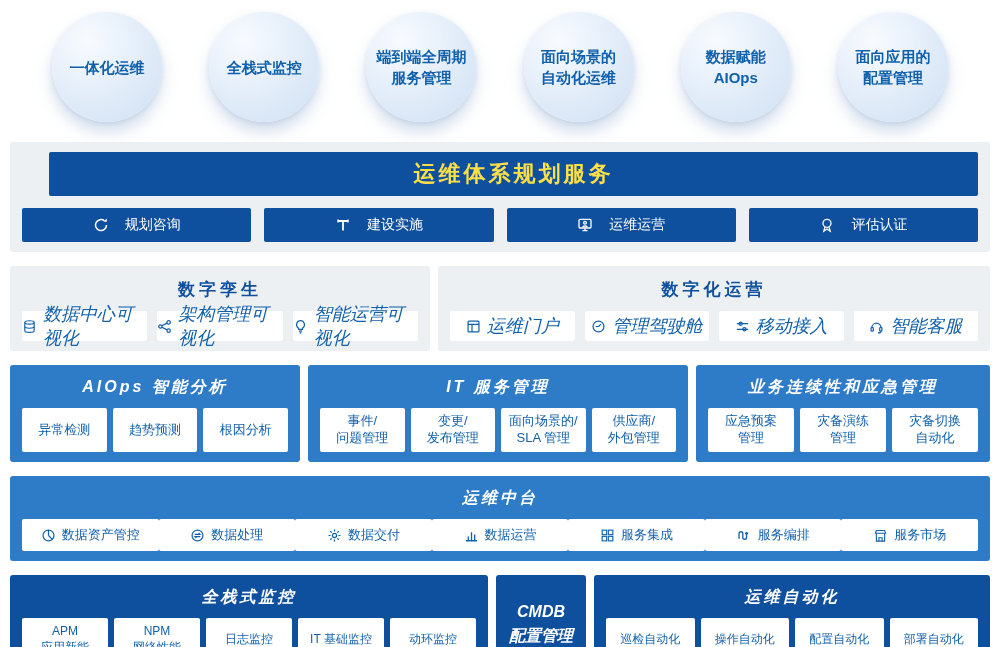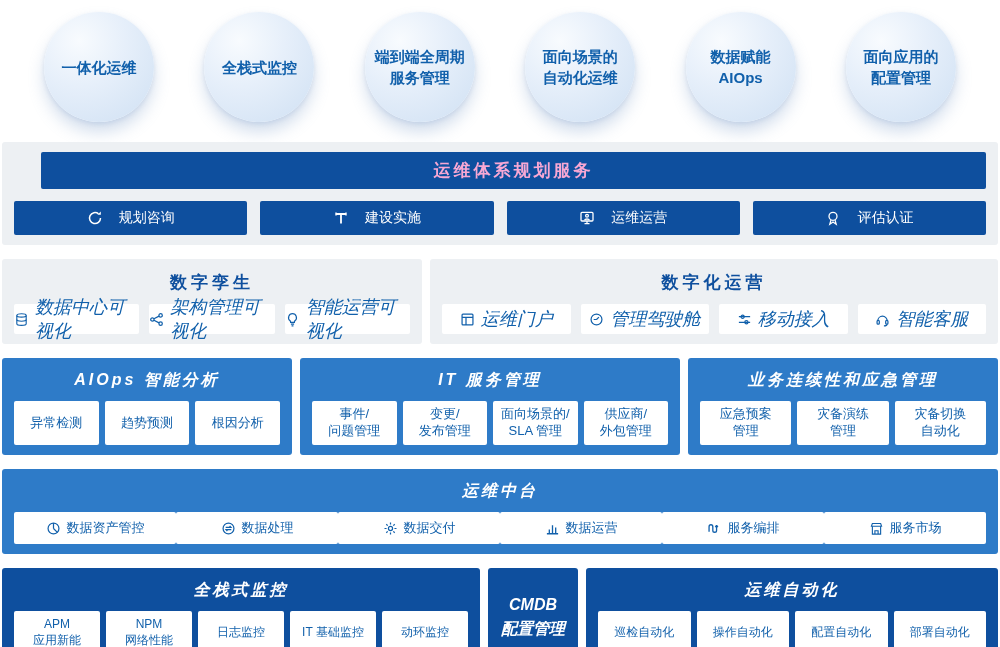--- a/index.html
+++ b/index.html
@@ -3,21 +3,21 @@
 <meta charset="utf-8">
 <style>
   * { margin:0; padding:0; box-sizing:border-box; }
   html,body { width:1000px; height:647px; }
   body {
     background:#ffffff;
     font-family:"Liberation Sans","DejaVu Sans",sans-serif;
     color:#1160ab;
     overflow:hidden;
   }
-  .page { width:1000px; height:647px; padding:12px 2px 6px; display:flex; flex-direction:column; }
+  .page { width:1000px; height:647px; padding:12px 10px 6px; display:flex; flex-direction:column; }
 
   
   .badges { display:flex; justify-content:space-between; padding:0 42px; margin-bottom:20px; }
   .badge {
     width:110px; height:110px; border-radius:50%;
     background:radial-gradient(circle at 32% 26%, #f8fbfe 0%, #e6effa 42%, #cfe0f3 100%);
     box-shadow:0 10px 16px rgba(110,145,195,.30), 0 2px 4px rgba(110,145,195,.18);
     display:flex; align-items:center; justify-content:center;
     text-align:center; font-weight:bold; font-size:15px; color:#1160ab;
     white-space:pre-line; line-height:1.4;
@@ -25,21 +25,21 @@
 
   .rowgap { margin-bottom:14px; }
   .row { display:flex; gap:8px; }
   .panel { border-radius:3px; padding:10px 12px; }
   .gray  { background:#edf0f3; }
   .blue  { background:#2e7bc8; }
   .navy  { background:#0e4f9e; }
 
   
   .hdr-bar {
-    background:#0e4f9e; color:#f9a8d4; font-weight:bold; font-size:17px;
+    background:#0e4f9e; color:#fde047; font-weight:bold; font-size:22px;
     text-align:center; padding:7px 0; letter-spacing:3px; border-radius:2px;margin-left:27px;
   }
   .gray-title {
     text-align:center; color:#0e4f9e; font-weight:bold; font-size:17px;
     letter-spacing:4px; padding:2px 0 10px;
   }
   .blue-title {
     text-align:center; color:#fff; font-weight:bold; font-style:italic;
     font-size:16px; letter-spacing:3px; padding:2px 0 10px;
   }
@@ -298,20 +298,31 @@
       <div class="mbtn">
         <span class="ico">
             <svg viewBox="0 0 16 16" fill="none" stroke="currentColor" stroke-width="1.4">
               <path d="M2 13.6h12M4.6 13V9M8 13V4.6M11.4 13V7"></path>
             </svg>
           </span>
         <span>数据运营</span>
       </div>
       <div class="mbtn">
         <span class="ico">
+            <svg viewBox="0 0 16 16" fill="none" stroke="currentColor" stroke-width="1.2">
+              <rect x="2.3" y="2.3" width="4.8" height="4.8"></rect>
+              <rect x="8.9" y="2.3" width="4.8" height="4.8"></rect>
+              <rect x="2.3" y="8.9" width="4.8" height="4.8"></rect>
+              <rect x="8.9" y="8.9" width="4.8" height="4.8"></rect>
+            </svg>
+          </span>
+        <span>服务集成</span>
+      </div>
+      <div class="mbtn">
+        <span class="ico">
             <svg viewBox="0 0 16 16" fill="none" stroke="currentColor" stroke-width="1.4">
               <path d="M2.2 11.5V6a2 2 0 0 1 4 0v4a2 2 0 0 0 4 0V4.8"></path>
               <path d="M10.2 4.8L8.8 6.6M10.2 4.8l1.4 1.8"></path>
             </svg>
           </span>
         <span>服务编排</span>
       </div>
       <div class="mbtn">
         <span class="ico">
             <svg viewBox="0 0 16 16" fill="none" stroke="currentColor" stroke-width="1.2">

